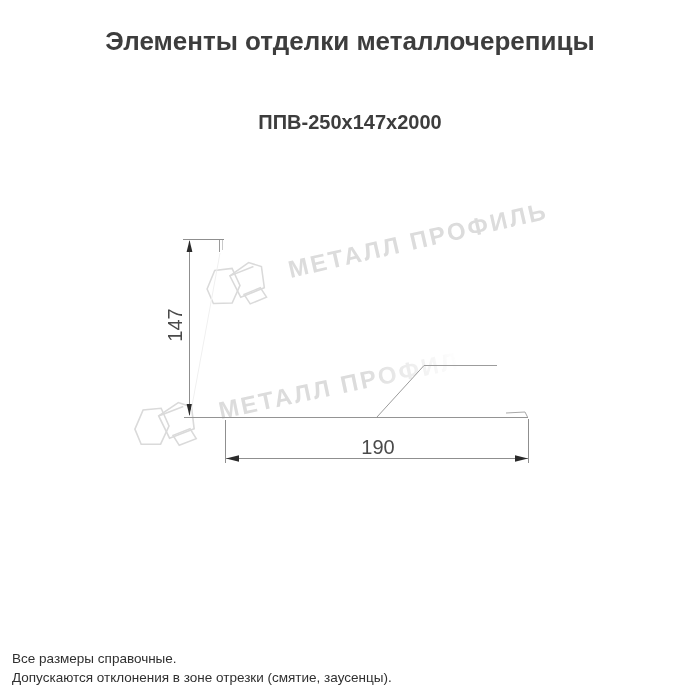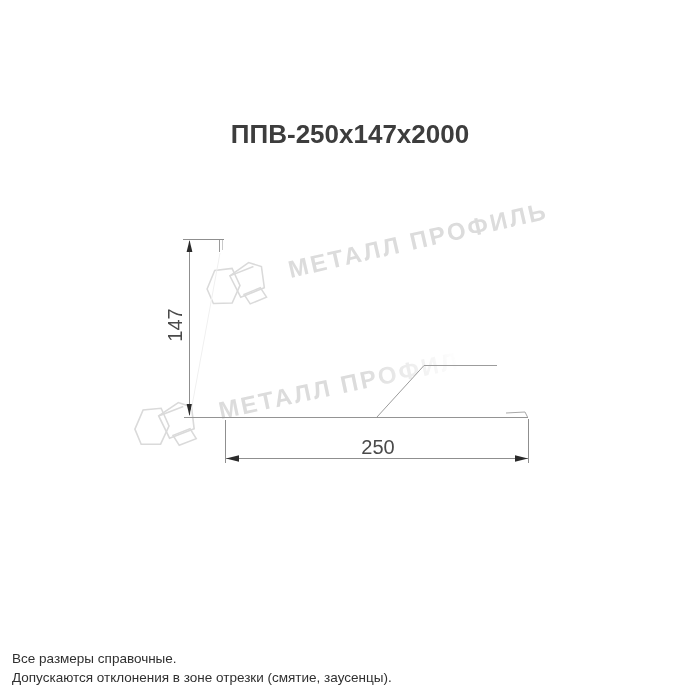--- a/index.html
+++ b/index.html
@@ -4,21 +4,21 @@
 <style>
   html,body{margin:0;padding:0;background:#fff;}
   #page{
     position:relative;width:700px;height:700px;background:#ffffff;overflow:hidden;
     font-family:"Liberation Sans","DejaVu Sans",sans-serif;
   }
   
   .hdr{position:absolute;left:0;right:0;text-align:center;color:#3d3d3d;font-weight:bold;z-index:3;}
   #title{top:26px;font-size:26px;}
   #subtitle{top:91px;font-size:20px;}
-  #model{top:119px;font-size:26px;}
+  #model{top:111px;font-size:20px;}
   
   .wm{
     position:absolute;display:flex;align-items:center;gap:10px;z-index:1;
     transform-origin:left center;white-space:nowrap;
     font-weight:bold;font-size:24px;letter-spacing:2.5px;color:#dcdcdc;
   }
   #wm1{left:203px;top:261px;transform:rotate(-13deg);}
   #wm2{left:131px;top:400px;transform:rotate(-12deg);}
   #wm2 .wm-text{
     -webkit-mask-image:linear-gradient(90deg,#000 55%,transparent 92%);
@@ -36,20 +36,21 @@
   
   .ftr{position:absolute;left:12px;color:#303030;font-size:13.5px;z-index:3;}
   #footer1{top:651px;}
   #footer2{top:670px;}
 </style>
 </head>
 <body>
 
 <div id="page">
 
+  <div id="title" class="hdr">Элементы отделки металлочерепицы</div>
   <div id="model" class="hdr">ППВ-250х147х2000</div>
 
   <div id="wm1" class="wm">
     <svg class="wm-logo" width="78" height="58" viewBox="0 0 80 60">
       <path d="M4,30 L16,13 L34,15 L38,34 L26,50 L7,46 Z"></path>
       <path d="M30,22 L52,13 L64,20 L62,42 L36,46 Z"></path>
       <path d="M30,22 L56,18"></path>
       <path d="M40,44 L58,41 L62,52 L44,55 Z"></path>
     </svg>
     <span class="wm-text">МЕТАЛЛ ПРОФИЛЬ</span>
@@ -82,19 +83,19 @@
     <line x1="528.5" y1="419" x2="528.5" y2="463" stroke="#8f8f8f" stroke-width="1"></line>
     <line x1="226" y1="458.5" x2="528" y2="458.5" stroke="#8f8f8f" stroke-width="1"></line>
     <polygon points="226,458.5 239,455.2 239,461.8" fill="#2b2b2b"></polygon>
     <polygon points="528,458.5 515,455.2 515,461.8" fill="#2b2b2b"></polygon>
 
     <line x1="424" y1="365.5" x2="497" y2="365.5" stroke="#9c9c9c" stroke-width="1"></line>
     <line x1="424" y1="365.5" x2="377" y2="417" stroke="#9c9c9c" stroke-width="1"></line>
   </svg>
 
   <div id="dim-height" class="dimtxt">147</div>
-  <div id="dim-width" class="dimtxt">250</div>
+  <div id="dim-width" class="dimtxt">190</div>
 
 
   <div id="footer2" class="ftr">Допускаются отклонения в зоне отрезки (смятие, заусенцы).</div>
   <div id="footer1" class="ftr">Все размеры справочные.</div>
 
 </div>
 
 </body></html>

